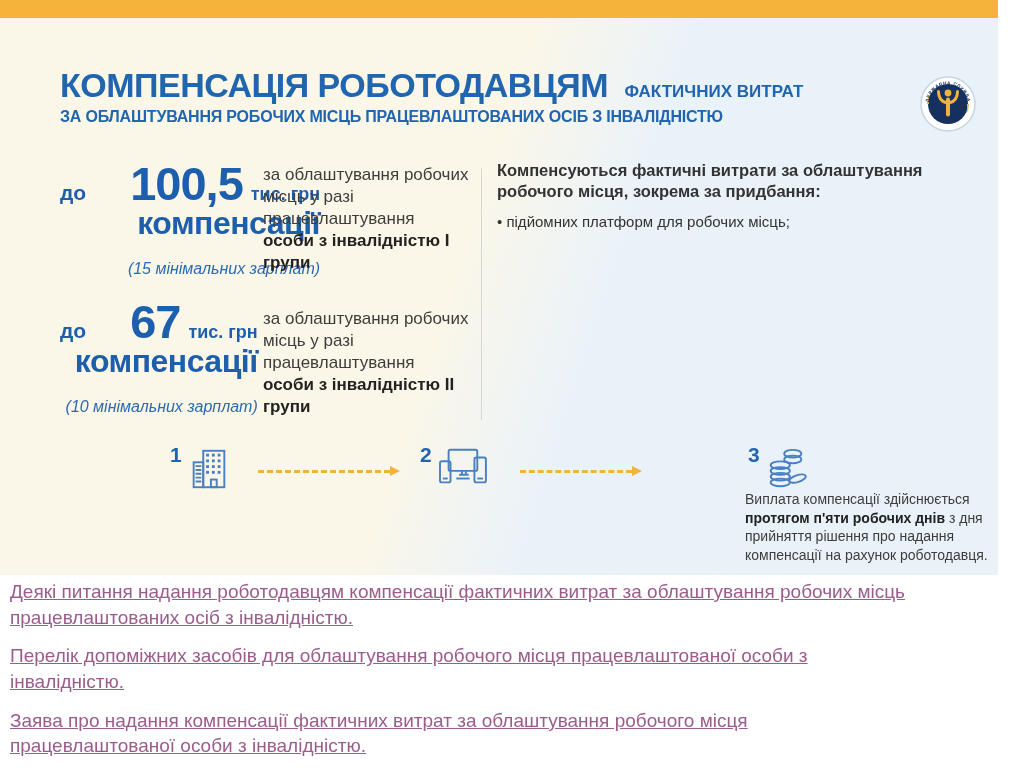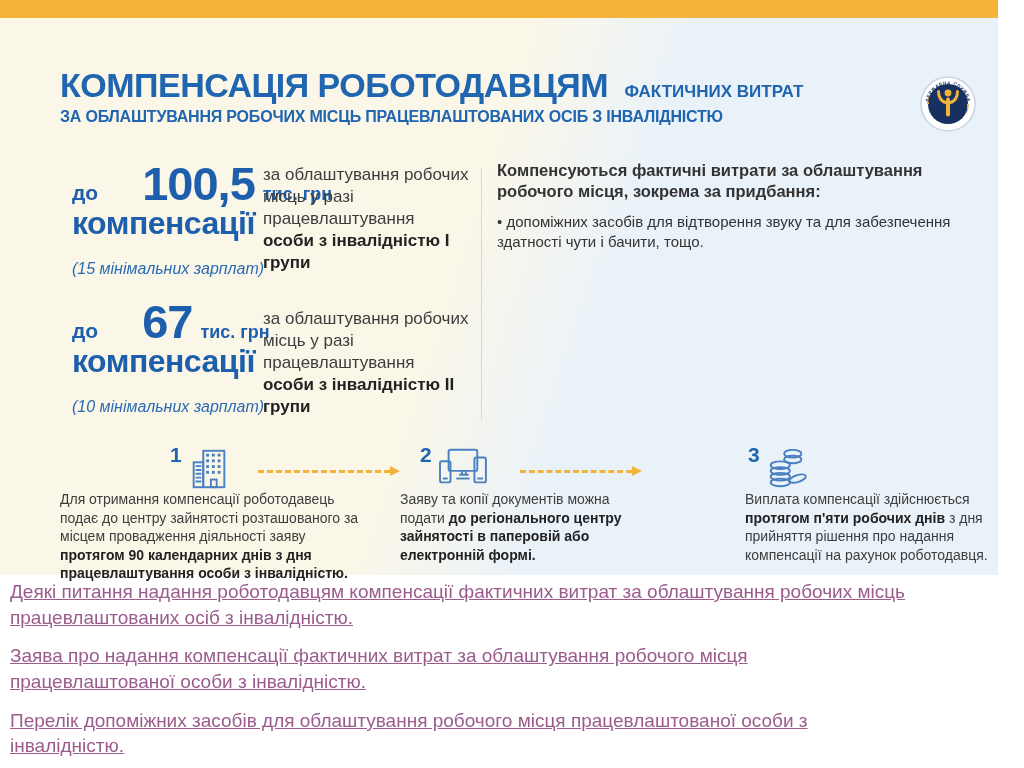--- a/index.html
+++ b/index.html
@@ -30,21 +30,21 @@
   .title-suffix {
     font-size: 17px; font-weight: 700; color: #2065AF; margin-left: 12px;
     display: inline-block; vertical-align: baseline;
   }
   .subtitle {
     position: absolute; left: 60px; top: 90px;
     font-size: 16px; font-weight: 700; color: #2065AF; letter-spacing: -0.2px;
   }
   .logo { position: absolute; left: 918px; top: 56px; width: 60px; height: 60px; }
   
-  .amount { position: absolute; left: 72px; color: #1D5FAD; }
+  .amount { position: absolute; left: 60px; color: #1D5FAD; text-align: right; }
   .amount-a { top: 142px; }
   .amount-b { top: 280px; }
   .amount-line1 { display: flex; align-items: baseline; gap: 8px; }
   .amount-prefix { font-size: 21px; font-weight: 700; }
   .amount-value { font-size: 47px; font-weight: 700; letter-spacing: -1px; line-height: 1; margin-left: 36px; }
   .amount-unit { font-size: 18px; font-weight: 700; }
   .amount-word { font-size: 32px; font-weight: 700; margin-top: -2px; letter-spacing: -0.5px; }
   .amount-note { font-size: 16px; font-style: italic; color: #2A6AB2; margin-top: 18px; }
   
   .condition {
@@ -164,21 +164,21 @@
     </div>
 
     <div class="condition condition-b">
       <span>за облаштування робочих місць у разі працевлаштування </span><b>особи з інвалідністю ІІ групи</b>
     </div>
 
     <div class="v-divider"></div>
 
     <div class="details">
       <div class="details-heading">Компенсуються фактичні витрати за облаштування робочого місця, зокрема за придбання:</div>
-      <div class="bullet">• допоміжних засобів для відтворення звуку та для забезпечення здатності чути і бачити, тощо.</div>
+      <div class="bullet">• підйомних платформ для робочих місць;</div>
     </div>
 
     <div class="step-head s1-head">
       <span class="step-num">1</span>
       <svg class="icon-svg" width="46" height="46" viewBox="0 0 48 48">
         <g fill="none" stroke="#4A7FC1" stroke-width="2">
           <rect x="18" y="5" width="22" height="38"></rect>
           <rect x="8" y="17" width="10" height="26"></rect>
           <path d="M10 21 h6 M10 25 h6 M10 29 h6 M10 33 h6 M10 37 h6"></path>
           <rect x="26" y="35" width="6" height="8"></rect>
@@ -193,42 +193,36 @@
           <rect x="21" y="20" width="3" height="3"></rect>
             <rect x="27" y="20" width="3" height="3"></rect>
             <rect x="33" y="20" width="3" height="3"></rect>
           <rect x="21" y="26" width="3" height="3"></rect>
             <rect x="27" y="26" width="3" height="3"></rect>
             <rect x="33" y="26" width="3" height="3"></rect>
         </g>
       </svg>
     </div>
     <div class="dashed-arrow arrow-1"></div>
-    <div class="step-text s1-text">
-      <span>Для отримання компенсації роботодавець подає до центру зайнятості розташованого за місцем провадження діяльності заяву </span><b>протягом 90 календарних днів з дня працевлаштування особи з інвалідністю.</b><span></span>
-    </div>
 
     <div class="step-head s2-head">
       <span class="step-num">2</span>
       <svg class="icon-svg" width="52" height="44" viewBox="0 0 54 46">
         <g fill="none" stroke="#4A7FC1" stroke-width="2">
           <rect x="13" y="4" width="30" height="22" rx="2"></rect>
           <path d="M24 30 h10 M27 26 v4 M31 26 v4"></path>
           <path d="M21 34 h14"></path>
           <rect x="4" y="16" width="11" height="22" rx="2"></rect>
           <path d="M7 34 h5"></path>
           <rect x="40" y="12" width="12" height="26" rx="2"></rect>
           <path d="M43 34 h6"></path>
         </g>
       </svg>
     </div>
     <div class="dashed-arrow arrow-2"></div>
-    <div class="step-text s2-text">
-      <span>Заяву та копії документів можна подати </span><b>до регіонального центру зайнятості в паперовій або електронній формі.</b><span></span>
-    </div>
 
     <div class="step-head s3-head">
       <span class="step-num">3</span>
       <svg class="icon-svg" width="46" height="46" viewBox="0 0 48 48">
         <g fill="none" stroke="#4A7FC1" stroke-width="2">
           <ellipse cx="17" cy="38" rx="10" ry="4"></ellipse>
           <ellipse cx="17" cy="32" rx="10" ry="4"></ellipse>
           <ellipse cx="17" cy="26" rx="10" ry="4"></ellipse>
           <ellipse cx="17" cy="20" rx="10" ry="4"></ellipse>
           <ellipse cx="30" cy="14" rx="9" ry="4"></ellipse>
@@ -238,18 +232,18 @@
       </svg>
     </div>
     <div class="step-text s3-text">
       <span>Виплата компенсації здійснюється </span><b>протягом п'яти робочих днів</b><span> з дня прийняття рішення про надання компенсації на рахунок роботодавця.</span>
     </div>
 
   </div>
 
   <div class="links">
     <a class="doc-link">Деякі питання надання роботодавцям компенсації фактичних витрат за облаштування робочих місць працевлаштованих осіб з інвалідністю.</a>
+    <a class="doc-link">Перелік допоміжних засобів для облаштування робочого місця працевлаштованої особи з інвалідністю.</a>
     <a class="doc-link">Заява про надання компенсації фактичних витрат за облаштування робочого місця працевлаштованої особи з інвалідністю.</a>
-    <a class="doc-link">Перелік допоміжних засобів для облаштування робочого місця працевлаштованої особи з інвалідністю.</a>
 
   </div>
 
 </div>
 
 </body></html>

